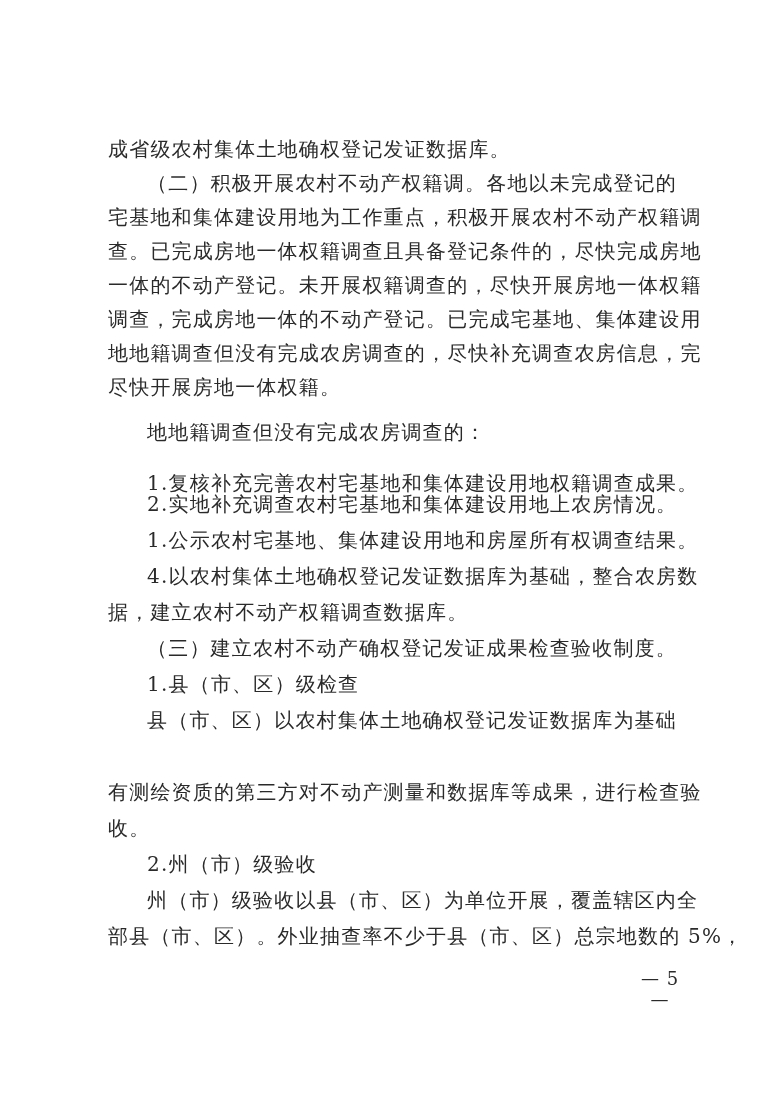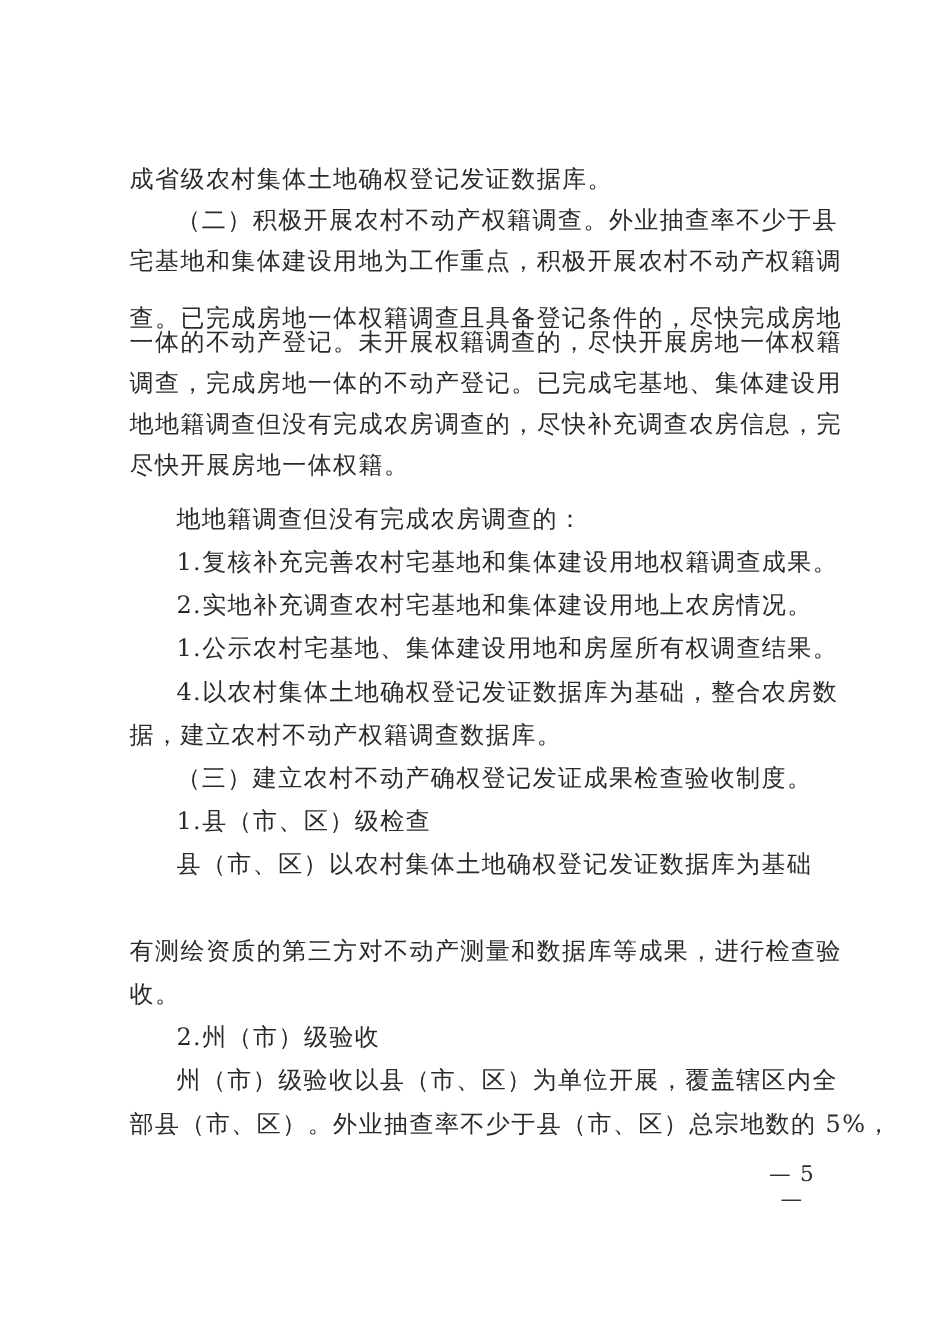--- a/index.html
+++ b/index.html
@@ -46,29 +46,29 @@
       font-size: 18px;
       color: #2a2a2a;
       letter-spacing: 1px;
     }
   </style>
 </head>
 <body>
 
 <div class="page">
   <div class="line" style="top:133px">成省级农村集体土地确权登记发证数据库。</div>
-  <div class="line indent" style="top:167px">（二）积极开展农村不动产权籍调查。外业抽查率不少于县</div>
+  <div class="line indent" style="top:167px">（二）积极开展农村不动产权籍调。各地以未完成登记的</div>
   <div class="line" style="top:201px">宅基地和集体建设用地为工作重点，积极开展农村不动产权籍调</div>
-  <div class="line" style="top:249px">查。已完成房地一体权籍调查且具备登记条件的，尽快完成房地</div>
+  <div class="line" style="top:235px">查。已完成房地一体权籍调查且具备登记条件的，尽快完成房地</div>
   <div class="line" style="top:269px">一体的不动产登记。未开展权籍调查的，尽快开展房地一体权籍</div>
   <div class="line" style="top:337px">地地籍调查但没有完成农房调查的，尽快补充调查农房信息，完</div>
   <div class="line" style="top:303px">调查，完成房地一体的不动产登记。已完成宅基地、集体建设用</div>
   <div class="line" style="top:371px">尽快开展房地一体权籍。</div>
   <div class="line indent" style="top:416px">地地籍调查但没有完成农房调查的：</div>
-  <div class="line indent" style="top:452px">1.复核补充完善农村宅基地和集体建设用地权籍调查成果。</div>
+  <div class="line indent" style="top:467px">1.复核补充完善农村宅基地和集体建设用地权籍调查成果。</div>
   <div class="line indent" style="top:488px">2.实地补充调查农村宅基地和集体建设用地上农房情况。</div>
   <div class="line indent" style="top:524px">1.公示农村宅基地、集体建设用地和房屋所有权调查结果。</div>
   <div class="line indent" style="top:560px">4.以农村集体土地确权登记发证数据库为基础，整合农房数</div>
   <div class="line" style="top:596px">据，建立农村不动产权籍调查数据库。</div>
   <div class="line indent" style="top:632px">（三）建立农村不动产确权登记发证成果检查验收制度。</div>
   <div class="line indent" style="top:668px">1.县（市、区）级检查</div>
   <div class="line indent" style="top:704px">县（市、区）以农村集体土地确权登记发证数据库为基础</div>
   <div class="line" style="top:776px">有测绘资质的第三方对不动产测量和数据库等成果，进行检查验</div>
   <div class="line" style="top:812px">收。</div>
   <div class="line indent" style="top:848px">2.州（市）级验收</div>

